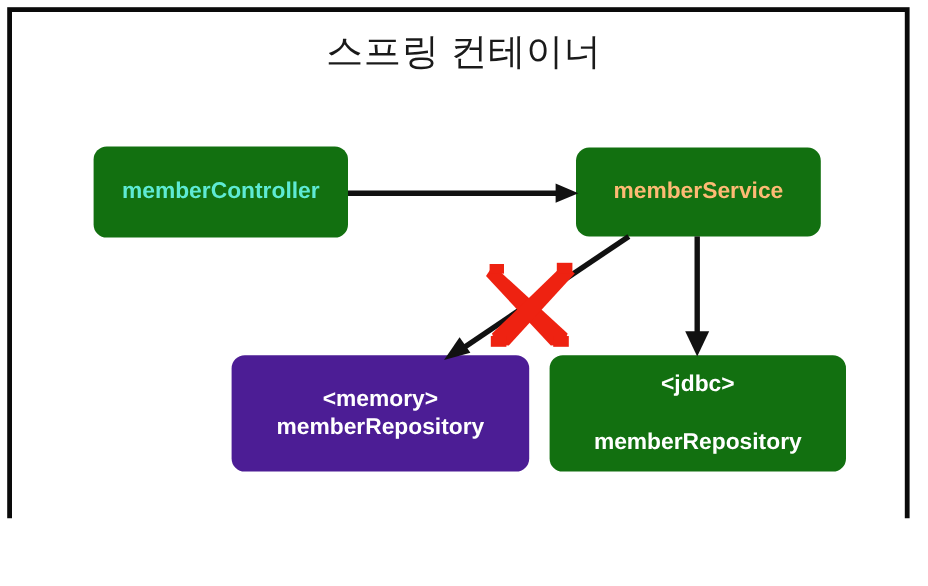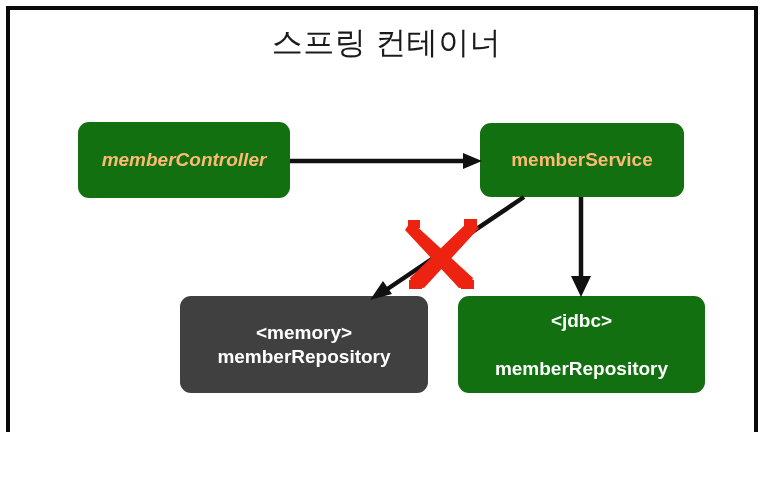--- a/index.html
+++ b/index.html
@@ -114,29 +114,29 @@
 </style>
 </head>
 <body>
 
 <div id="canvas">
 
   <div id="container-border" style="border-color: rgb(10, 10, 10);"></div>
 
   <div id="container-title">스프링 컨테이너</div>
 
-  <div class="bean" id="bean-member-controller" style="background: rgb(18, 112, 16); color: #fdba74; font-style: italic;">
+  <div class="bean" id="bean-member-controller" style="background: rgb(18, 112, 16); color: #5eead4;">
     <span class="bean-line">memberController</span>
   </div>
 
   <div class="bean" id="bean-member-service" style="background: rgb(18, 112, 16); color: #fdba74;">
     <span class="bean-line">memberService</span>
   </div>
 
-  <div class="bean" id="bean-memory-repository" style="background: #404040; color: rgb(255, 255, 255);">
+  <div class="bean" id="bean-memory-repository" style="background: #4c1d95; color: rgb(255, 255, 255); margin-left: 13px;">
     <span class="bean-line">&lt;memory&gt;</span>
     <span class="bean-line">memberRepository</span>
   </div>
 
   <div class="bean" id="bean-jdbc-repository" style="background: rgb(18, 112, 16); color: rgb(255, 255, 255); gap: 24px;">
     <span class="bean-line">&lt;jdbc&gt;</span>
     <span class="bean-line">memberRepository</span>
   </div>
 
   <svg id="overlay" viewBox="0 0 773 488">

